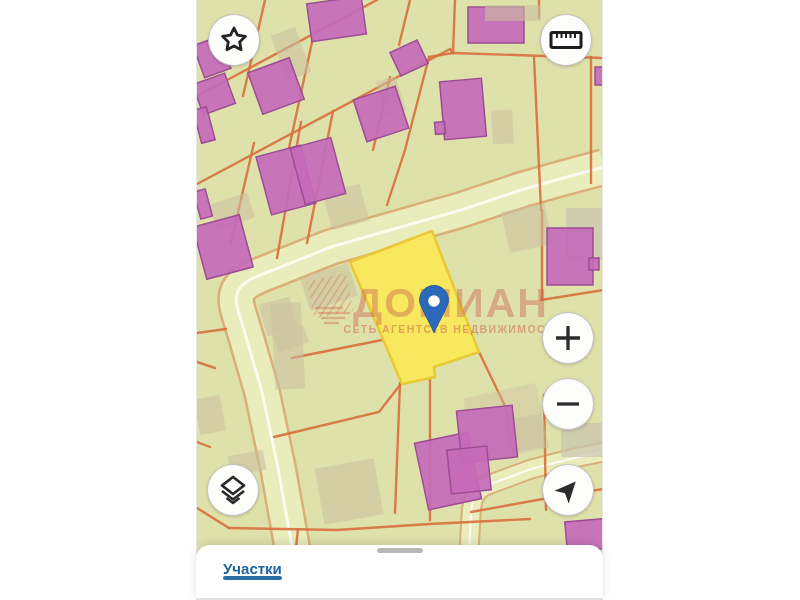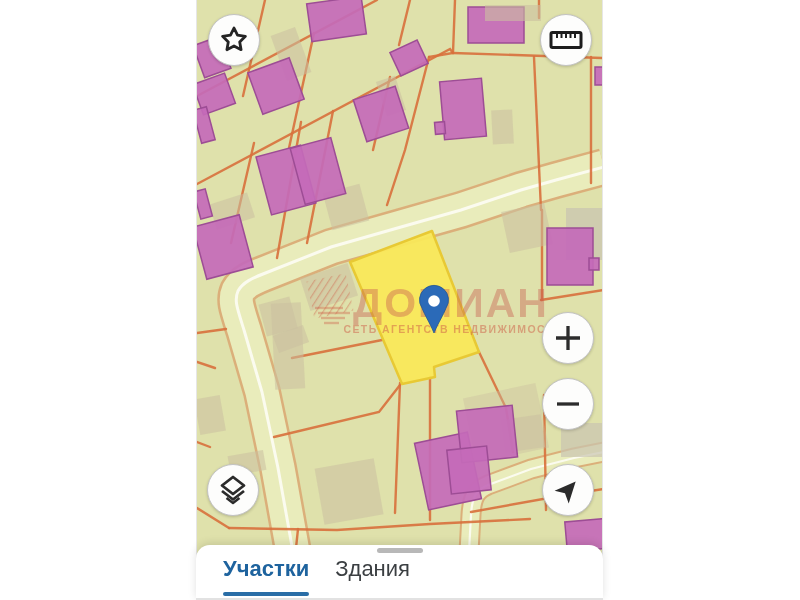--- a/index.html
+++ b/index.html
@@ -13,21 +13,21 @@
        border:1px solid #c3c3c3;box-shadow:0 1px 3px rgba(0,0,0,.18);
        display:flex;align-items:center;justify-content:center;cursor:pointer;box-sizing:border-box;}
   .ctl svg{display:block;}
   
   .sheet{position:absolute;left:196px;top:545px;width:407px;height:55px;background:#ffffff;
          border-radius:14px 14px 0 0;box-shadow:0 -2px 8px rgba(0,0,0,.12);box-sizing:border-box;
          border-bottom:2px solid #e2e2e2;}
   .handle{position:absolute;top:3px;left:50%;transform:translateX(-50%);width:46px;height:5px;
           border-radius:3px;background:#b8b8b8;cursor:grab;}
   .tabs{display:flex;gap:26px;padding:13px 0 0 27px;}
-  .tab{position:relative;font-size:22px;line-height:22px;padding-bottom:16px;cursor:pointer;
+  .tab{position:relative;font-size:15px;line-height:22px;padding-bottom:0;cursor:pointer;
        color:#3b3f42;font-weight:500;white-space:nowrap;}
   .tab.active{color:#1e639e;font-weight:700;}
   .tab.active .bar{position:absolute;left:0;right:0;bottom:0;height:4.5px;border-radius:2.5px;
        background:#2a6da6;}
 </style>
 </head>
 <body>
 
 <div class="stage">
 
@@ -195,19 +195,16 @@
     </svg>
   </div>
 
   <div class="sheet">
     <div class="handle"></div>
     <div class="tabs">
       <div class="tab active">
         <span>Участки</span>
         <span class="bar"></span>
       </div>
-      <div class="tab">
-        <span>Здания</span>
-      </div>
     </div>
   </div>
 
 </div>
 
 </body></html>

